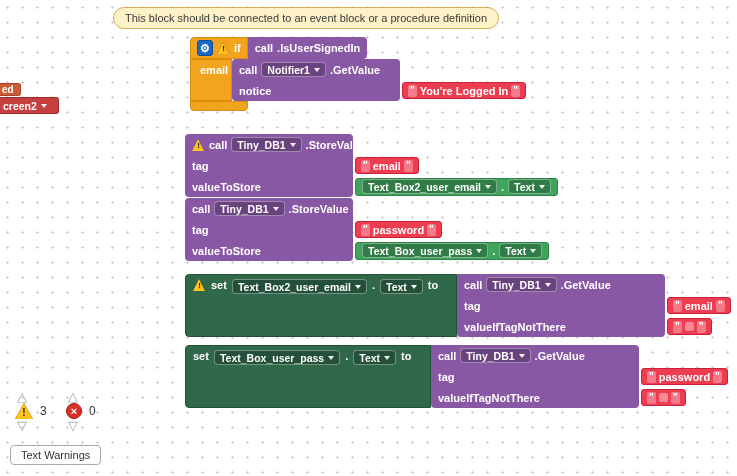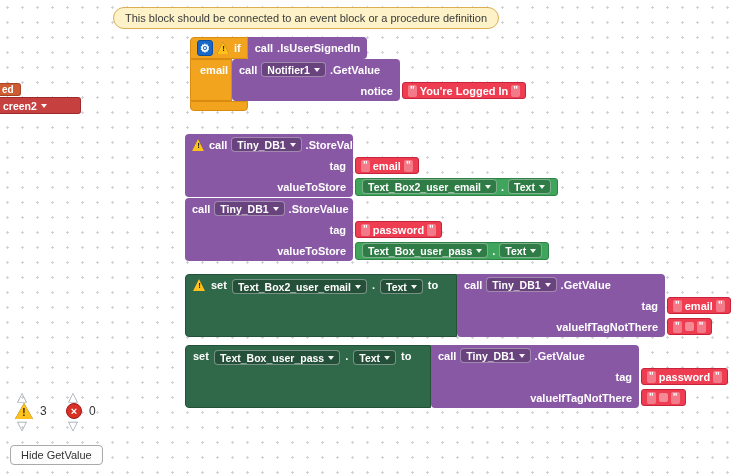--- a/index.html
+++ b/index.html
@@ -25,21 +25,21 @@
   .dkgreen { background:#30684a; border:1px solid #245239; }
 
   
   .frow { display:flex; align-items:stretch; }
   .bcol { display:flex; flex-direction:column; }
   .srow { display:flex; align-items:center; height:21px; }
   .pcell {
     background:#8958a5; height:100%; display:flex; align-items:center;
     gap:4px; padding:0 7px; flex:0 0 auto;
   }
-  .pcell.end { justify-content:flex-end; }
+  .pcell.end { justify-content:flex-start; }
   .rtop { border-radius:4px 4px 0 0; }
   .rbot { border-radius:0 0 4px 4px; }
 
   
   .chip {
     display:inline-flex; align-items:center; gap:4px; height:15px;
     padding:0 5px; border-radius:4px; font-size:10.5px;
     background:rgba(0,0,0,0.24); border:1px solid rgba(255,255,255,0.38);
     white-space:nowrap; cursor:pointer;
   }
@@ -94,21 +94,21 @@
   .hidebtn {
     position:absolute; left:10px; top:445px; padding:3px 10px;
     background:#fdfdfd; border:1px solid #a9a9a9; border-radius:4px;
     color:#333; font-weight:normal; font-size:11px; cursor:pointer;
   }
 
   
   .partial-top { position:absolute; left:0; top:83px; width:21px; height:13px;
     background:#cd5c33; border:1px solid #a84522; border-left:none; border-radius:0 3px 3px 0;
     display:flex; align-items:center; padding-left:2px; font-size:10px; }
-  .partial-bottom { position:absolute; left:0; top:97px; width:81px; height:17px;
+  .partial-bottom { position:absolute; left:0; top:97px; width:59px; height:17px;
     background:#c64040; border:1px solid #9c2c2c; border-left:none; border-radius:0 3px 3px 0;
     display:flex; align-items:center; gap:4px; padding-left:3px; font-size:10.5px; }
 </style>
 </head>
 <body>
 
 <div class="canvas">
 
   <div class="tooltip">This block should be connected to an event block or a procedure definition</div>
 
@@ -371,15 +371,15 @@
     <span class="tri">△</span>
     <div class="navrow">
       <span class="err-circle">
           <span>×</span>
         </span>
       <span class="cnt">0</span>
     </div>
     <span class="tri">▽</span>
   </div>
 
-  <div class="hidebtn">Hide GetValue</div>
+  <div class="hidebtn">Text Warnings</div>
 
 </div>
 
 </body></html>

